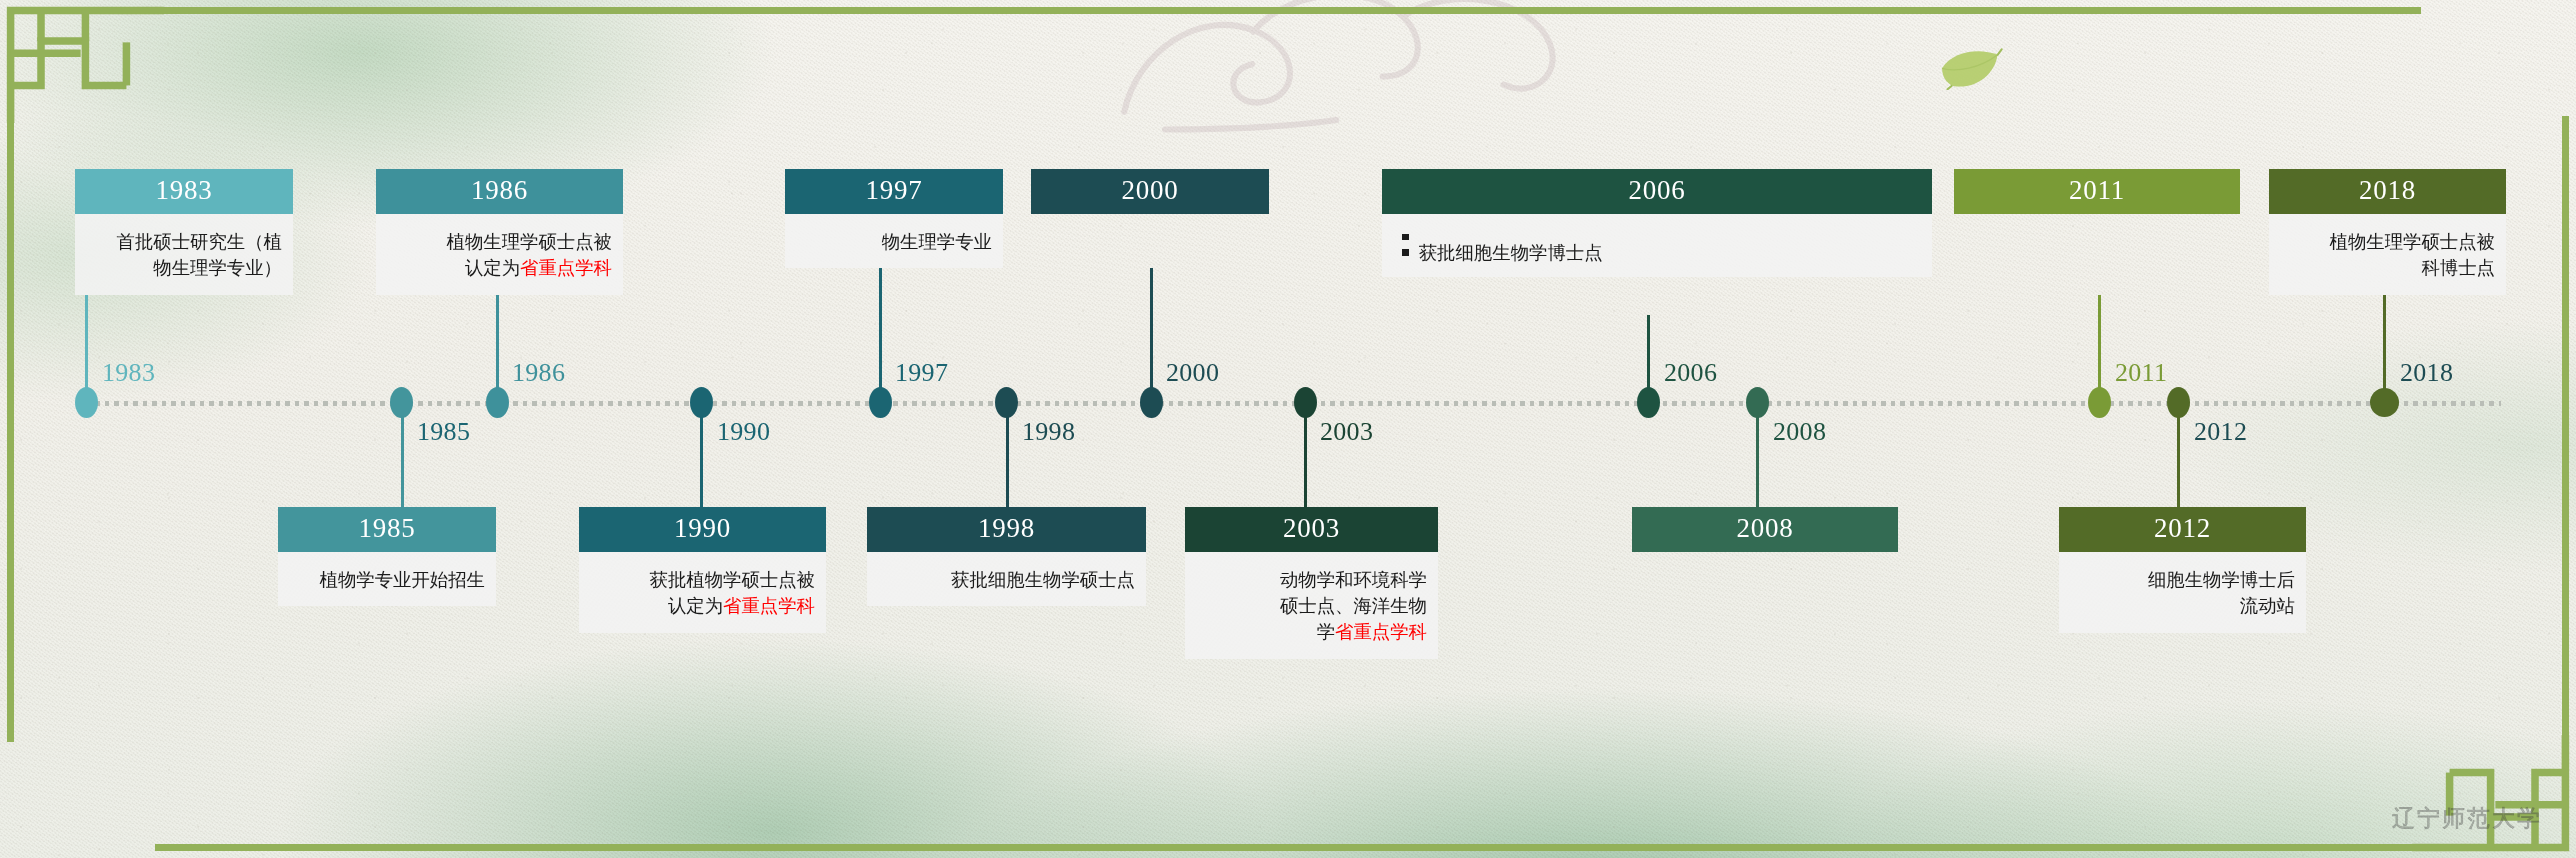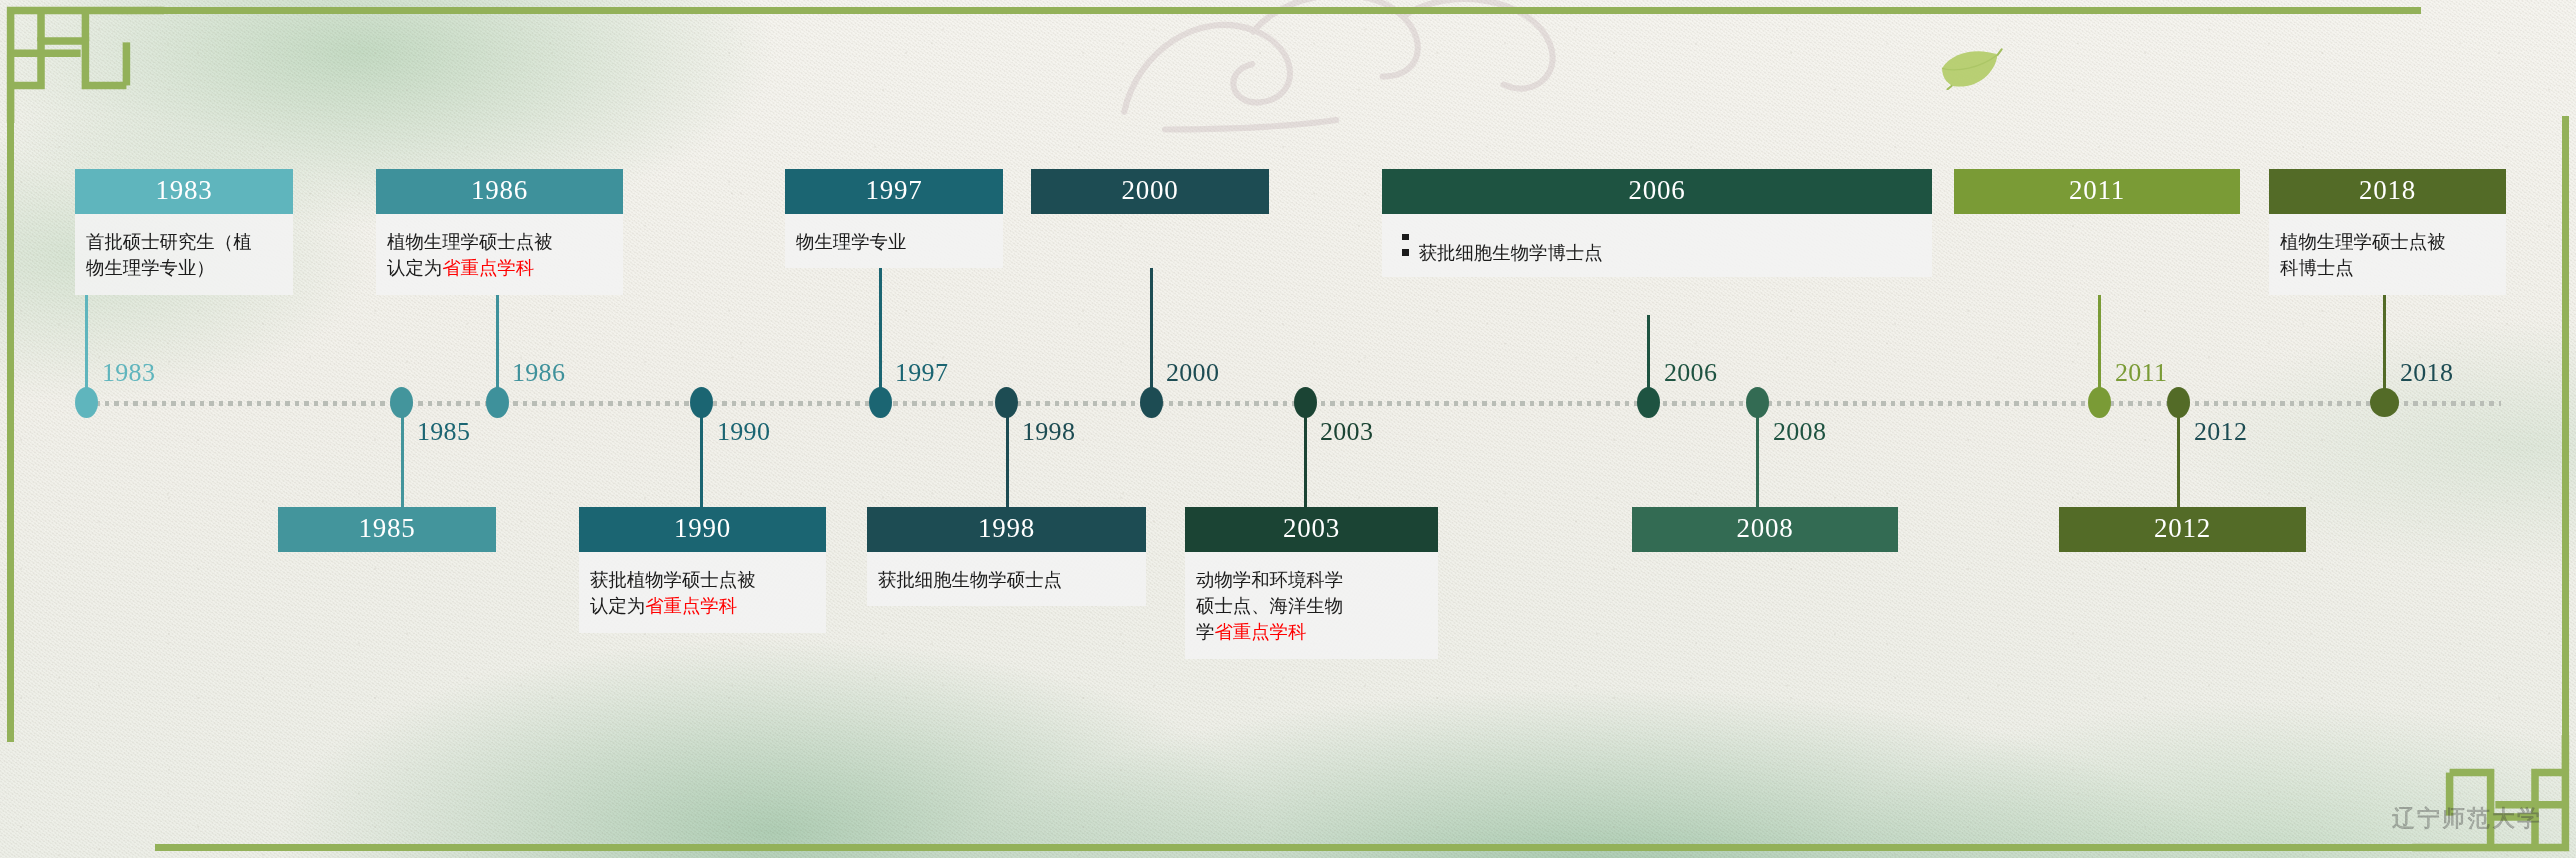--- a/index.html
+++ b/index.html
@@ -67,21 +67,21 @@
   
   .card{position:absolute;}
   .card-head{
     color:#ffffff;text-align:center;
     font-size:27px;letter-spacing:0.7px;line-height:1;
     padding:8.2px 0 9.5px;
     font-family:"Liberation Serif","DejaVu Serif",serif;
   }
   .card-body{
     background:rgba(242,242,242,0.88);
-    color:#1b1b1b;text-align:left;
+    color:#1b1b1b;text-align:right;
     font-size:18.4px;line-height:1.42;
     padding:15px 11px 13.6px;
     font-family:"DejaVu Sans","Liberation Sans",sans-serif;
   }
   .card-body.bullets{text-align:left;padding:11px 17.7px 9.5px 20.4px;}
   .bul{display:flex;align-items:flex-start;gap:9.5px;line-height:1.46;}
   .bul .sq{display:inline-block;width:6.8px;height:6.8px;background:#1b1b1b;margin-top:8.9px;flex:none;}
   .hl{color:#ff0000;}
 
   
@@ -208,20 +208,23 @@
         <div class="card-body">
           <div>植物生理学硕士点被</div>
           <div>科博士点</div>
         </div>
       </div>
       <div class="stem" style="background: rgb(83, 107, 39); left: 2383px; top: 295px; height: 108px;"></div>
       <div class="node round" style="background: rgb(83, 107, 39); left: 2370px; top: 388px;"></div>
       <div class="yr" style="color: rgb(29, 76, 83); left: 2400px; top: 360px;">2018</div>
       <div class="card" style="left: 278px; width: 218px; top: 507px;">
         <div class="card-head" style="background: rgb(67, 149, 156);">1985</div>
+        <div class="card-body">
+          <div>植物学专业开始招生</div>
+        </div>
       </div>
       <div class="stem" style="background: rgb(67, 149, 156); left: 401px; top: 403px; height: 108px;"></div>
       <div class="node" style="background: rgb(67, 149, 156); left: 390px; top: 387px;"></div>
       <div class="yr" style="color: rgb(27, 101, 114); left: 417px; top: 419px;">1985</div>
       <div class="card" style="left: 579px; width: 247px; top: 507px;">
         <div class="card-head" style="background: rgb(27, 101, 114);">1990</div>
         <div class="card-body">
           <div>获批植物学硕士点被</div>
           <div><span>认定为</span><span class="hl">省重点学科</span></div>
         </div>
@@ -250,20 +253,24 @@
       <div class="node" style="background: rgb(27, 68, 52); left: 1294px; top: 387px;"></div>
       <div class="yr" style="color: rgb(27, 68, 52); left: 1320px; top: 419px;">2003</div>
       <div class="card" style="left: 1632px; width: 266px; top: 507px;">
         <div class="card-head" style="background: rgb(51, 107, 83);">2008</div>
       </div>
       <div class="stem" style="background: rgb(51, 107, 83); left: 1756px; top: 403px; height: 108px;"></div>
       <div class="node" style="background: rgb(51, 107, 83); left: 1746px; top: 387px;"></div>
       <div class="yr" style="color: rgb(30, 83, 65); left: 1773px; top: 419px;">2008</div>
       <div class="card" style="left: 2059px; width: 247px; top: 507px;">
         <div class="card-head" style="background: rgb(83, 107, 39);">2012</div>
+        <div class="card-body">
+          <div>细胞生物学博士后</div>
+          <div>流动站</div>
+        </div>
       </div>
       <div class="stem" style="background: rgb(83, 107, 39); left: 2177px; top: 403px; height: 108px;"></div>
       <div class="node" style="background: rgb(83, 107, 39); left: 2167px; top: 387px;"></div>
       <div class="yr" style="color: rgb(29, 76, 83); left: 2194px; top: 419px;">2012</div>
     </div>
 
 </div>
 
 
 </body></html>

